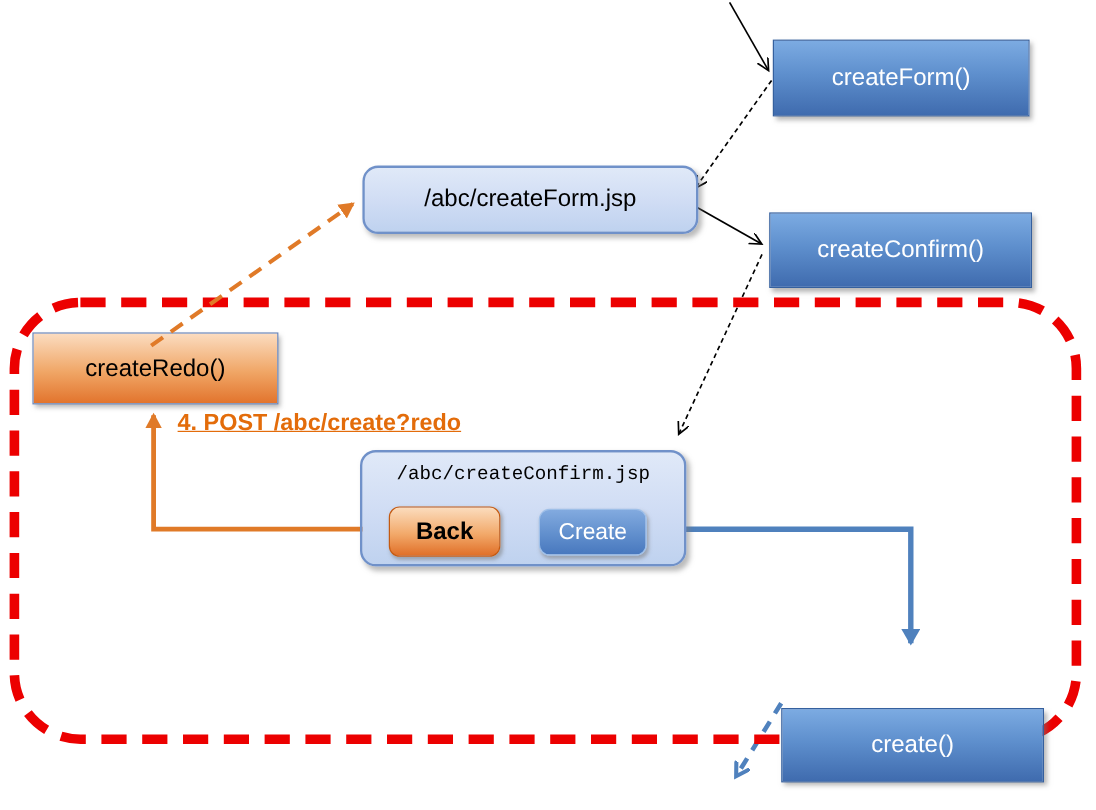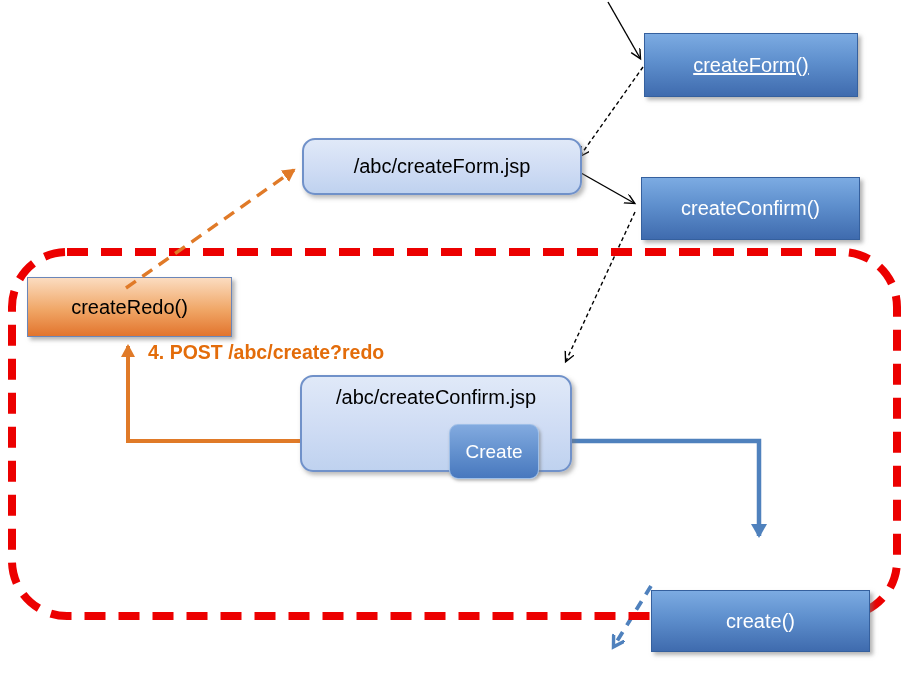--- a/index.html
+++ b/index.html
@@ -4,50 +4,50 @@
 <style>
   html,body{margin:0;padding:0;background:#ffffff;}
   .stage{
     position:relative;width:913px;height:675px;background:#ffffff;overflow:hidden;
     font-family:"Liberation Sans",sans-serif;
   }
   .stage svg{position:absolute;left:0;top:0;pointer-events:none;}
   #layer-back{z-index:1;}
   .node{position:absolute;z-index:2;display:flex;align-items:center;justify-content:center;box-sizing:border-box;}
   #layer-front{z-index:3;}
-  .label{position:absolute;z-index:2;font-weight:bold;white-space:nowrap;}
+  .label{position:absolute;z-index:2;font-weight:bold;white-space:nowrap;text-decoration:underline;}
 
   
   .node-handler{
     background:linear-gradient(180deg,#7cabe2 0%,#5e8fcd 45%,#3f6bae 100%);
     border:1px solid #35609e;color:#ffffff;font-size:20px;
     box-shadow:2.5px 3px 4px rgba(120,120,120,.55);
   }
   
   .node-view{
     background:linear-gradient(180deg,#e0e9f8 0%,#cfdcf4 55%,#bfd2ef 100%);
     border:2px solid #7091c9;border-radius:13px;color:#000000;font-size:20px;
     box-shadow:2.5px 3px 4px rgba(120,120,120,.5);
   }
   
   .node-redo{
     background:linear-gradient(180deg,#fbdcc0 0%,#f0a666 55%,#e2742d 100%);
     border:1px solid #6b86b8;color:#000000;font-size:20px;
     box-shadow:2.5px 3px 4px rgba(120,120,120,.55);
   }
-  .view-title{position:absolute;left:0;right:0;top:9px;text-align:center;font-size:20px;color:#000;}
+  .view-title{position:absolute;left:0;right:0;top:9px;text-align:center;font-size:16px;color:#000;font-family:Liberation Mono, monospace;}
   .btn{position:absolute;display:flex;align-items:center;justify-content:center;box-sizing:border-box;border-radius:9px;}
   .btn-back{
     left:22px;top:45px;width:93px;height:42px;
     background:linear-gradient(180deg,#fbdcbd 0%,#f2a96a 55%,#e06f28 100%);
     border:1px solid #c55a11;color:#000;font-weight:bold;font-size:20px;
     box-shadow:1.5px 2px 3px rgba(120,120,120,.5);
   }
   .btn-create{
-    left:147px;top:47px;width:90px;height:55px;
+    left:147px;top:47px;width:90px;height:39px;
     background:linear-gradient(180deg,#82aadf 0%,#618fcd 55%,#4878be 100%);
     border:1.5px solid #9ebfe8;color:#ffffff;font-size:19px;
     box-shadow:1.5px 2px 3px rgba(120,120,120,.5);
   }
   .label-redo{left:148px;top:341px;color:#e36c0a;font-size:19.5px;}
   .label-create{left:544px;top:486px;color:#1f497d;font-size:19.5px;}
 </style>
 </head>
 <body>
 
@@ -95,38 +95,41 @@
 
     <g>
       <line x1="651" y1="586" x2="614" y2="646" stroke="#4f81bd" stroke-width="3.8" stroke-dasharray="10 8" marker-end="url(#mBlueOpen)"></line>
     </g>
 
     <g>
       <rect x="12" y="252" width="885" height="364" rx="55" ry="55" fill="none" stroke="#ec0000" stroke-width="8" stroke-dasharray="21 13"></rect>
     </g>
   </svg>
 
-  <div class="node node-handler" style="left:644px;top:33px;width:214px;height:64px;text-decoration:underline;">
+  <div class="node node-handler" style="left:644px;top:33px;width:214px;height:64px;">
     <span>createForm()</span>
   </div>
 
   <div class="node node-view" style="left:302px;top:138px;width:280px;height:57px;">
     <span>/abc/createForm.jsp</span>
   </div>
 
   <div class="node node-handler" style="left:641px;top:177px;width:219px;height:63px;">
     <span>createConfirm()</span>
   </div>
 
   <div class="node node-redo" style="left:27px;top:277px;width:205px;height:60px;">
     <span>createRedo()</span>
   </div>
 
   <div class="node node-view" style="left:300px;top:375px;width:272px;height:97px;">
     <div class="view-title">/abc/createConfirm.jsp</div>
+    <div class="btn btn-back">
+      <span>Back</span>
+    </div>
     <div class="btn btn-create">
       <span>Create</span>
     </div>
   </div>
 
   <div class="node node-handler" style="left:651px;top:546px;width:219px;height:62px;margin-top:44px;">
     <span>create()</span>
   </div>
 
   <div class="label label-redo">4. POST /abc/create?redo</div>

